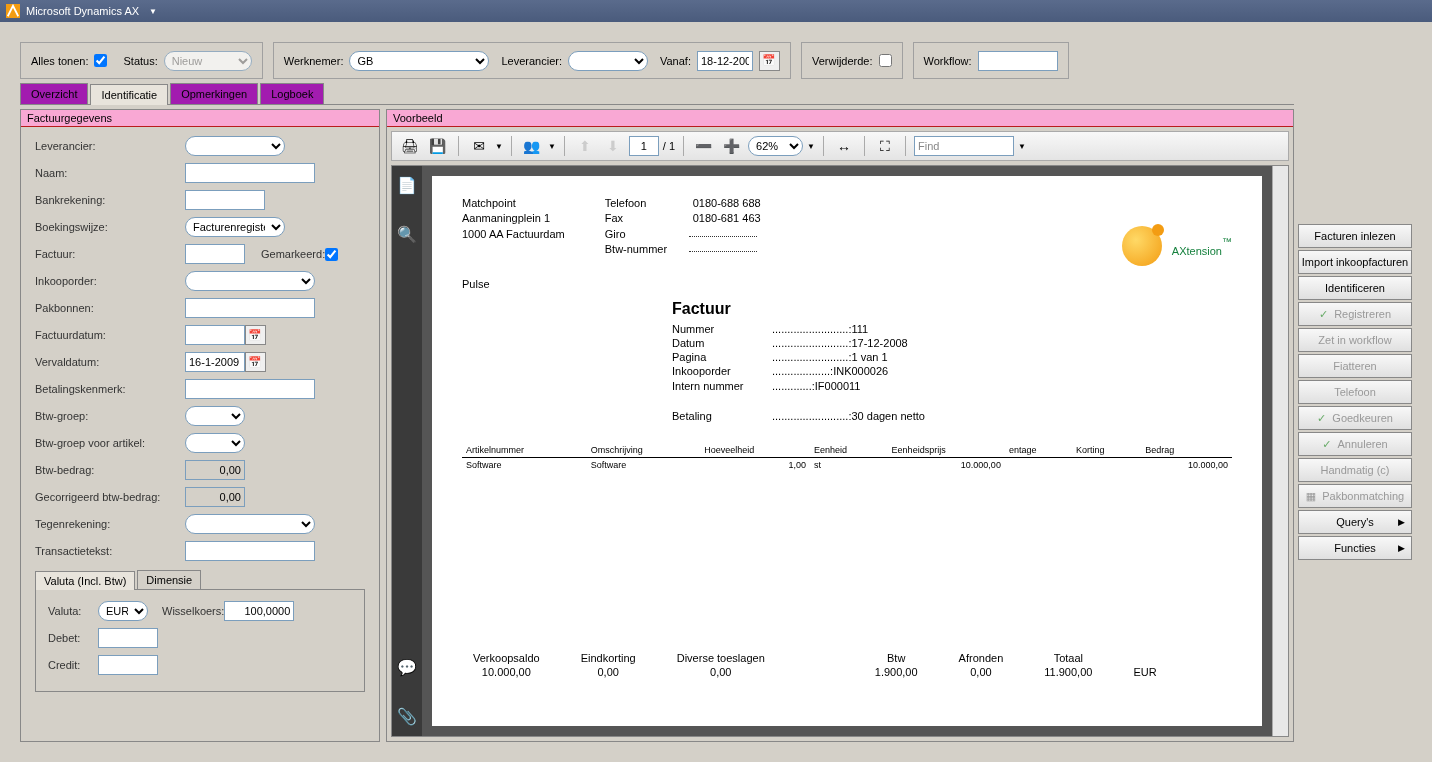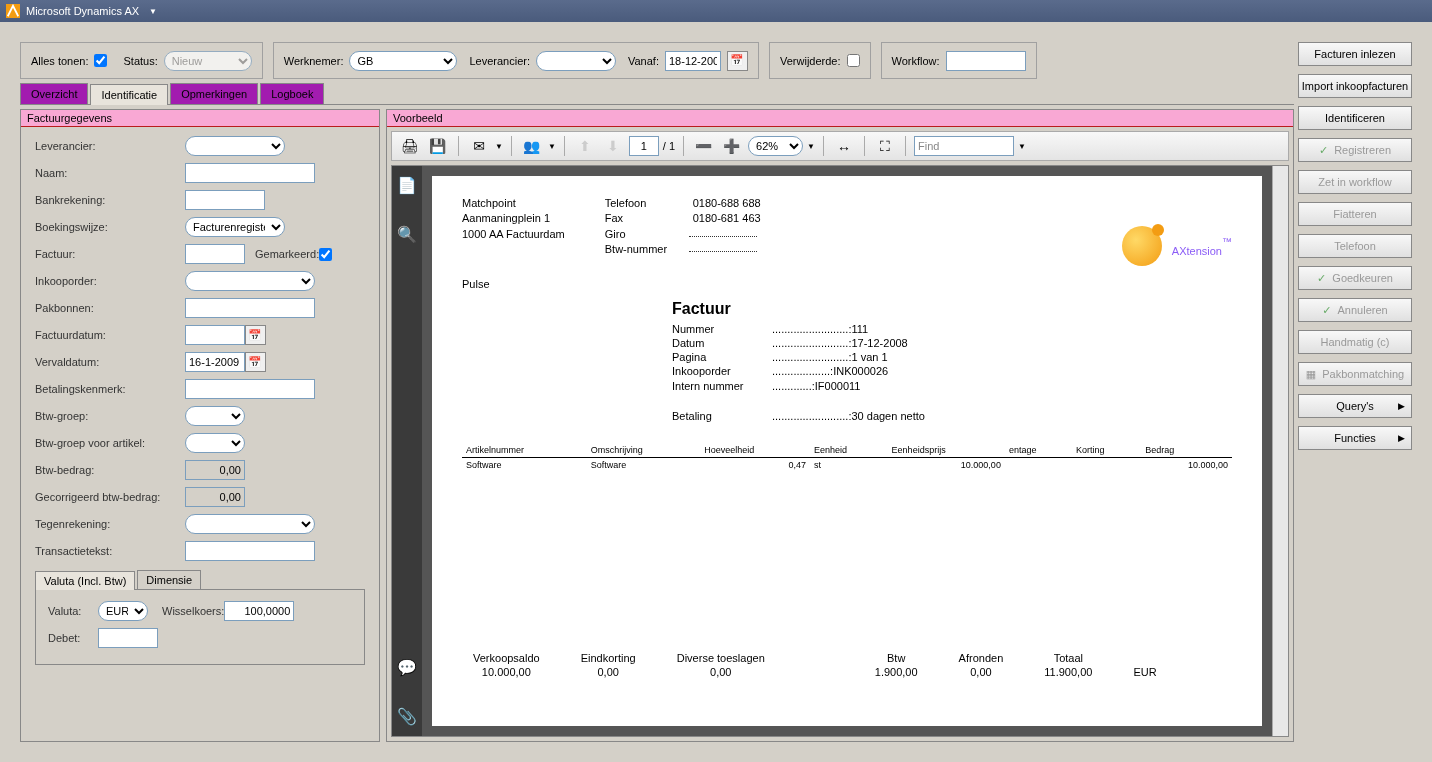--- a/index.html
+++ b/index.html
@@ -2,21 +2,21 @@
 <html><head>
 <meta charset="utf-8">
 <style>
 * { box-sizing: border-box; margin: 0; padding: 0; font-family: Tahoma, Arial, sans-serif; font-size: 11px; }
 body { background: #d4d0c8; width: 1432px; height: 762px; overflow: hidden; }
 .titlebar { background: linear-gradient(#5a6b8c, #4a5b7c); height: 22px; display: flex; align-items: center; padding: 0 6px; color: #fff; gap: 6px; }
 .titlebar .ax-icon { width: 14px; height: 14px; }
 .titlebar .dropdown-arrow { font-size: 8px; margin-left: 4px; }
 .main-content { display: flex; height: 740px; padding: 20px; gap: 4px; }
 .left-area { flex: 1; display: flex; flex-direction: column; gap: 4px; }
-.right-panel { width: 140px; display: flex; flex-direction: column; gap: 8px; }
+.right-panel { width: 140px; display: flex; flex-direction: column; gap: 2px; justify-content: center; }
 .filter-bar { display: flex; gap: 10px; height: 38px; }
 .filter-group { border: 1px solid #a0a0a0; background: #d4d0c8; display: flex; align-items: center; padding: 4px 10px; gap: 6px; }
 .filter-group label { color: #000; }
 input[type="text"], select { border: 1px solid #7b9ebd; background: #fff; height: 20px; padding: 0 3px; font-size: 11px; }
 input[type="checkbox"] { width: 13px; height: 13px; }
 select { background: #fff; border-radius: 10px; }
 .calendar-btn { width: 21px; height: 20px; border: 1px solid #888; background: #f0f0f0; display: inline-flex; align-items: center; justify-content: center; cursor: pointer; }
 .tabs { display: flex; border-bottom: 1px solid #888; }
 .tab { padding: 4px 10px; border: 1px solid #888; border-bottom: none; background: #a21caf; cursor: pointer; margin-right: 2px; }
 .tab.active { background: #e8e4dc; position: relative; top: 1px; }
@@ -53,21 +53,21 @@
 .scroll-v { width: 16px; background: #e8e8e8; border-left: 1px solid #aaa; }
 .doc-header-row { display: flex; gap: 40px; margin-bottom: 20px; }
 .doc-company { line-height: 1.4; }
 .doc-contact { line-height: 1.4; }
 .doc-contact div { display: flex; }
 .doc-contact .lbl { width: 80px; }
 .doc-contact .dots { flex: 1; border-bottom: 1px dotted #333; margin: 0 4px 2px 4px; height: 10px; }
 .doc-logo { display: flex; align-items: center; gap: 10px; position: absolute; right: 30px; top: 50px; }
 .doc-logo-ball { width: 40px; height: 40px; border-radius: 50%; background: radial-gradient(circle at 35% 35%, #ffd966, #f39c12); position: relative; }
 .doc-logo-ball::after { content: ""; width: 12px; height: 12px; border-radius: 50%; background: #f39c12; position: absolute; right: -2px; top: -2px; }
-.doc-logo-text { font-size: 28px; color: #8b5cf6; font-weight: 400; }
+.doc-logo-text { font-size: 28px; color: #15803d; font-weight: 400; }
 .doc-logo-text .tm { font-size: 10px; vertical-align: super; }
 .doc-title { font-size: 16px; font-weight: bold; margin: 10px 0 4px 210px; }
 .doc-meta { margin-left: 210px; line-height: 1.3; }
 .doc-meta div { display: flex; }
 .doc-meta .lbl { width: 100px; }
 .doc-table { width: 100%; margin-top: 20px; border-collapse: collapse; }
 .doc-table th { text-align: left; border-bottom: 1px solid #000; padding: 2px 4px; font-weight: normal; font-size: 9px; }
 .doc-table td { padding: 2px 4px; font-size: 9px; }
 .doc-totals { display: flex; gap: 30px; margin-top: 180px; font-size: 9px; }
 .doc-totals .col { text-align: center; margin-left: 11px; }
@@ -90,21 +90,21 @@
   <div class="left-area">
     <div class="filter-bar">
       <div class="filter-group">
         <label>Alles tonen:</label>
         <input type="checkbox" checked="" style="">
         <label style="margin-left:10px">Status:</label>
         <select style="width:88px;color:#888" disabled=""><option>Nieuw</option></select>
       </div>
       <div class="filter-group">
         <label>Werknemer:</label>
-        <select style="width:108px"><option>GB</option></select>
+        <select style="width:140px"><option>GB</option></select>
         <label style="margin-left:6px">Leverancier:</label>
         <select style="width:80px"><option></option></select>
         <label style="margin-left:6px">Vanaf:</label>
         <input type="text" style="width: 56px;" value="18-12-2007">
         <span class="calendar-btn">📅</span>
       </div>
       <div class="filter-group">
         <label>Verwijderde:</label>
         <input type="checkbox" style="">
       </div>
@@ -137,21 +137,21 @@
               <label>Bankrekening:</label>
               <input type="text" class="w80" style="">
             </div>
           <div class="form-row">
               <label>Boekingswijze:</label>
               <select class="w100"><option>Facturenregister</option></select>
             </div>
           <div class="form-row">
               <label>Factuur:</label>
               <input type="text" class="w60" style="">
-              <label style="width:auto;margin-left:10px">Gemarkeerd:</label>
+              <label style="width:auto;margin-left:16px">Gemarkeerd:</label>
               <input type="checkbox" checked="" style="">
             </div>
           <div class="form-row">
               <label>Inkooporder:</label>
               <select class="w130"></select>
             </div>
           <div class="form-row">
               <label>Pakbonnen:</label>
               <input type="text" class="w130" style="">
             </div>
@@ -200,20 +200,24 @@
           </div>
           <div class="subpanel">
             <div class="form-row">
                 <label style="width:50px">Valuta:</label>
                 <select style="width:50px"><option>EUR</option></select>
               <label style="width:auto;margin-left:14px">Wisselkoers:</label>
                 <input type="text" style="width: 70px; text-align: right;" value="100,0000">
               </div>
             <div class="form-row">
                 <label style="width:50px">Debet:</label>
+                <input type="text" class="w60" style="">
+              </div>
+            <div class="form-row">
+                <label style="width:50px">Credit:</label>
                 <input type="text" class="w60" style="">
               </div>
           </div>
         </div>
       </div>
 
       <div class="preview-panel">
         <div class="panel-header">Voorbeeld</div>
         <div class="pdf-toolbar">
           <div class="pdf-tool">🖨</div>
@@ -328,21 +332,21 @@
                   <th class="num-r">Eenheidsprijs</th>
                   <th>entage</th>
                   <th>Korting</th>
                   <th class="num-r">Bedrag</th>
                 </tr>
                   </thead>
                 <tbody>
                     <tr>
                   <td>Software</td>
                   <td>Software</td>
-                  <td class="num-r">0,47</td>
+                  <td class="num-r">1,00</td>
                   <td>st</td>
                   <td class="num-r">10.000,00</td>
                   <td></td>
                       <td></td>
                   <td class="num-r">10.000,00</td>
                 </tr>
                   </tbody>
               </table>
               <div class="doc-totals">
                 <div class="col">

